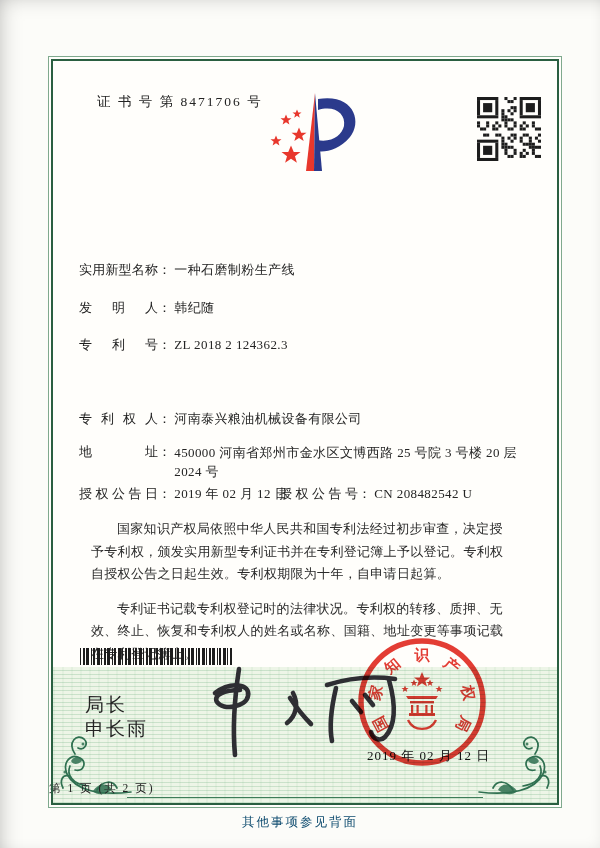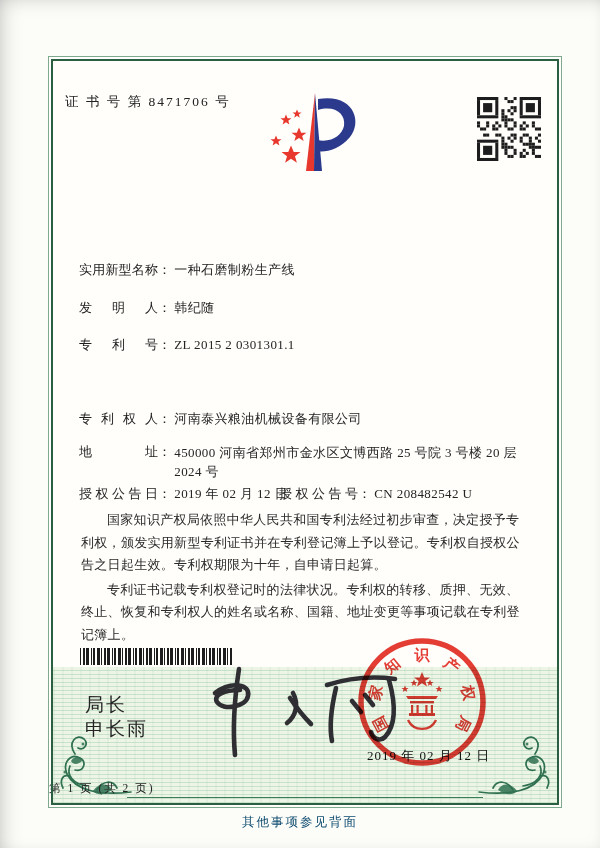--- a/index.html
+++ b/index.html
@@ -22,35 +22,35 @@
     background-color:#edf5e7;
     background-image:
       repeating-linear-gradient(0deg, rgba(120,180,135,.30) 0 1px, rgba(255,255,255,0) 1px 4px),
       repeating-linear-gradient(90deg, rgba(140,195,150,.10) 0 2px, rgba(255,255,255,0) 2px 9px);
   }
   .band-line{position:absolute;bottom:9px;left:78px;right:78px;height:1px;background:#3e7c59;z-index:1;}
   .flourish{position:absolute;bottom:5px;width:80px;height:74px;z-index:1;}
   .flourish.left{left:4px;}
   .flourish.right{right:4px;transform:scaleX(-1);}
 
-  .cert-no{position:absolute;left:16px;top:36px;font-size:13.5px;letter-spacing:2px;z-index:2;}
+  .cert-no{position:absolute;left:48px;top:36px;font-size:13.5px;letter-spacing:2px;z-index:2;}
   .logo{position:absolute;left:212px;top:32px;width:102px;height:92px;z-index:2;}
   .qr{position:absolute;left:428px;top:40px;width:64px;height:64px;z-index:2;}
   .title{
     position:absolute;left:0;right:0;top:126px;text-align:center;z-index:2;
     font-size:30px;font-weight:700;letter-spacing:7px;color:#151515;
   }
   .frow{position:absolute;left:30px;font-size:13px;white-space:nowrap;z-index:2;color:#242424;}
   .flabel{display:inline-block;width:79px;text-align:justify;text-align-last:justify;color:#1d1d1d;}
   .fval{letter-spacing:.4px;}
   .addr .fval{display:inline-block;width:356px;white-space:normal;vertical-align:top;line-height:19px;}
   .pair2{position:absolute;left:200px;top:0;}
   .paras{position:absolute;left:30px;top:450px;width:448px;z-index:2;
          font-size:13px;line-height:22.5px;letter-spacing:.3px;color:#2a2a2a;}
-  .paras p{margin:2px;text-indent:2em;}
+  .paras p{margin:12px;text-indent:2em;font-family:Liberation Mono, monospace;}
   .barcode{position:absolute;left:31px;top:591px;width:155px;height:17px;z-index:2;}
   .signer{position:absolute;left:36px;top:636px;z-index:2;font-size:19px;line-height:24px;letter-spacing:2px;}
   .signature{position:absolute;left:128px;top:606px;width:240px;height:98px;z-index:2;}
   .seal{position:absolute;left:305px;top:577px;width:136px;height:136px;z-index:3;opacity:.88;mix-blend-mode:multiply;}
   .seal-date{position:absolute;left:318px;top:690px;z-index:2;font-size:13px;letter-spacing:1px;color:#111;}
   .page-num{position:absolute;left:0;right:0;top:724px;text-align:left;font-size:11.5px;letter-spacing:2px;z-index:2;}
   .back-note{position:absolute;left:0;right:0;top:814px;text-align:center;font-size:12.5px;letter-spacing:2px;color:#0c4a6e;}
 </style>
 </head>
 <body>
@@ -223,21 +223,21 @@
     <div class="frow" style="top:204px">
       <span class="flabel">实用新型名称</span><span>：</span>
       <span class="fval">一种石磨制粉生产线</span>
     </div>
     <div class="frow" style="top:242px">
       <span class="flabel">发明人</span><span>：</span>
       <span class="fval">韩纪随</span>
     </div>
     <div class="frow" style="top:279px">
       <span class="flabel">专利号</span><span>：</span>
-      <span class="fval">ZL 2015 2 0301301.1</span>
+      <span class="fval">ZL 2018 2 124362.3</span>
     </div>
     <div class="frow" style="top:353px">
       <span class="flabel">专利权人</span><span>：</span>
       <span class="fval">河南泰兴粮油机械设备有限公司</span>
     </div>
     <div class="frow addr" style="top:386px">
       <span class="flabel">地址</span><span>：</span>
       <span class="fval">450000 河南省郑州市金水区文博西路 25 号院 3 号楼 20 层 2024 号</span>
     </div>
     <div class="frow" style="top:428px">

